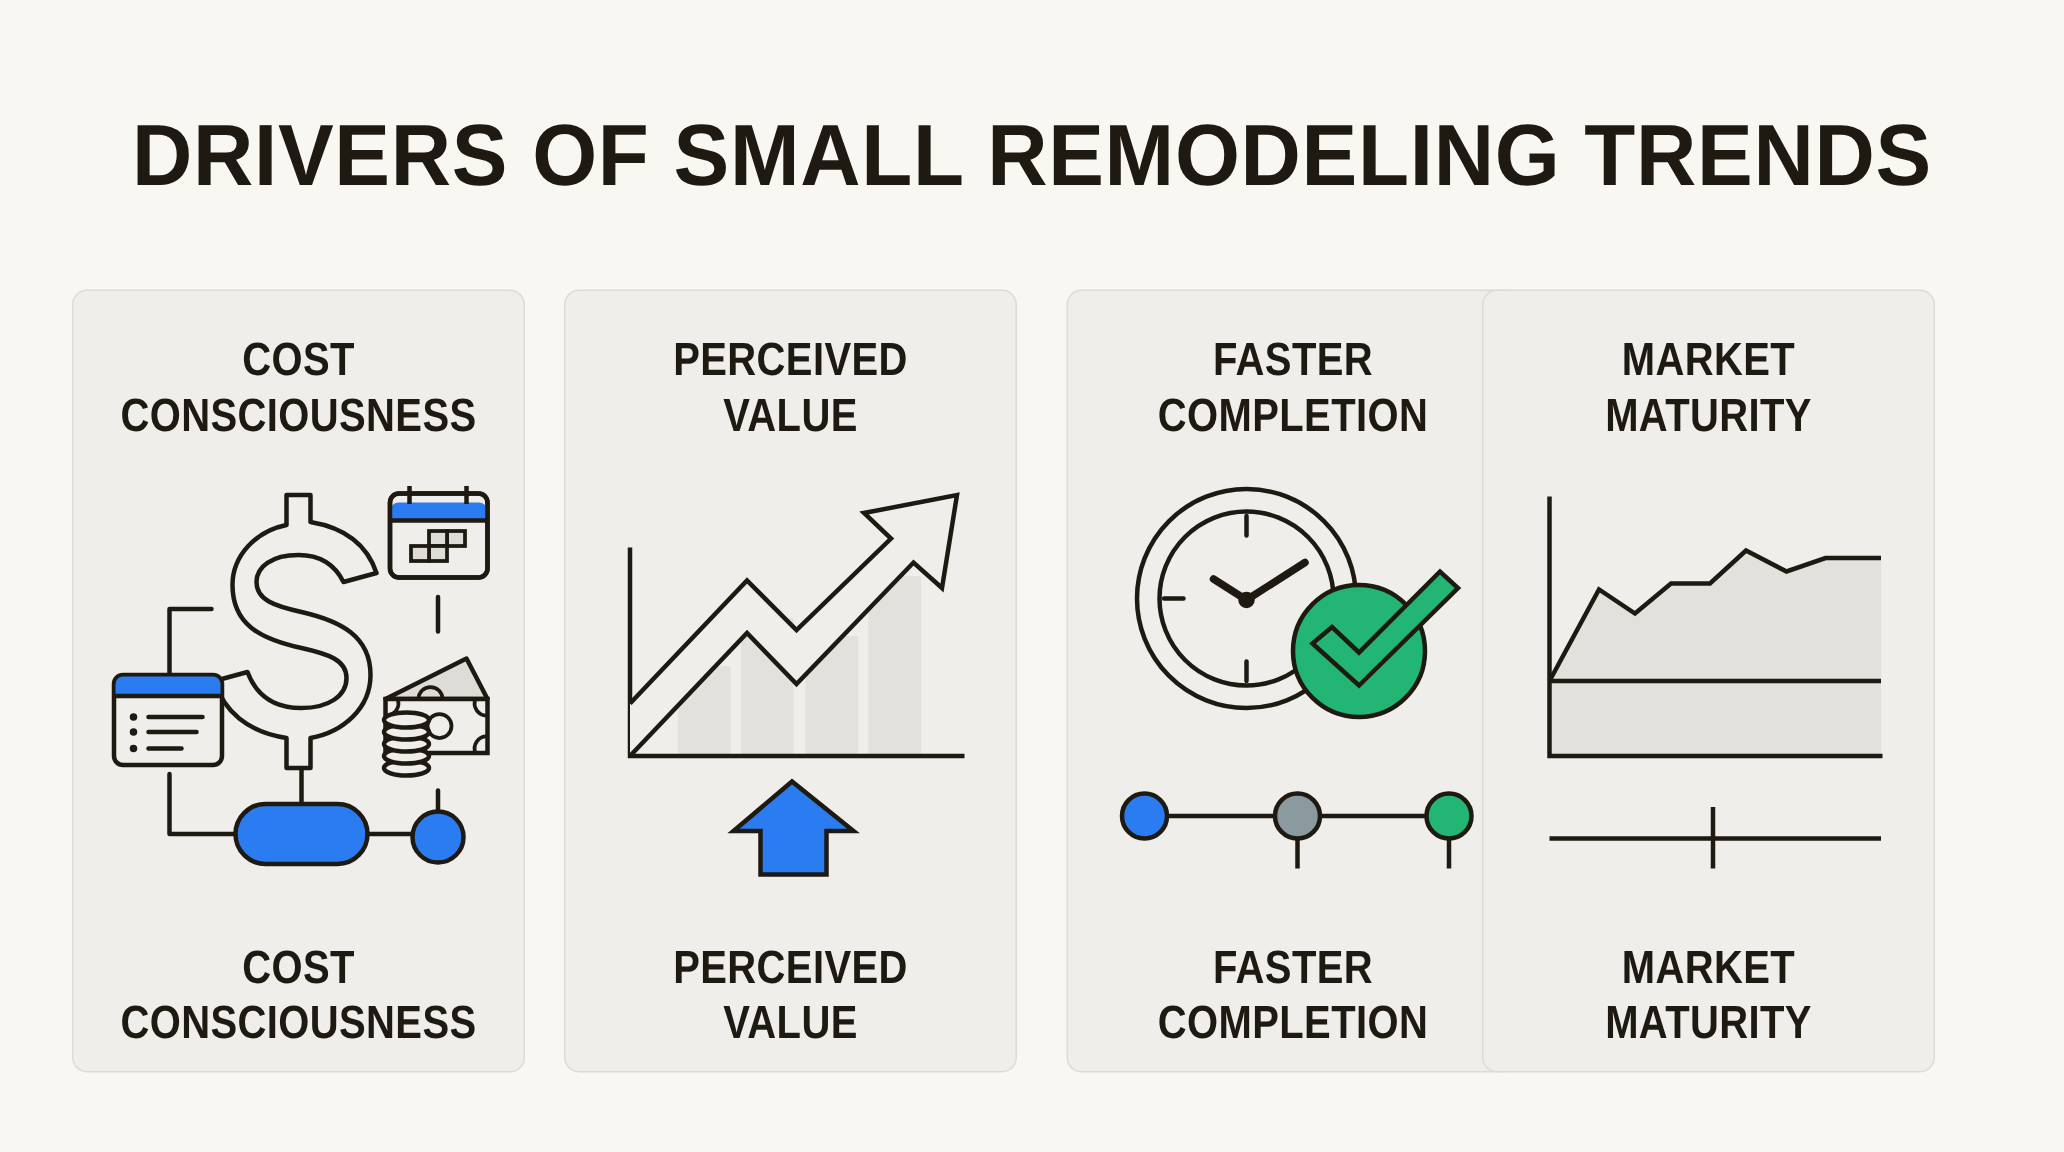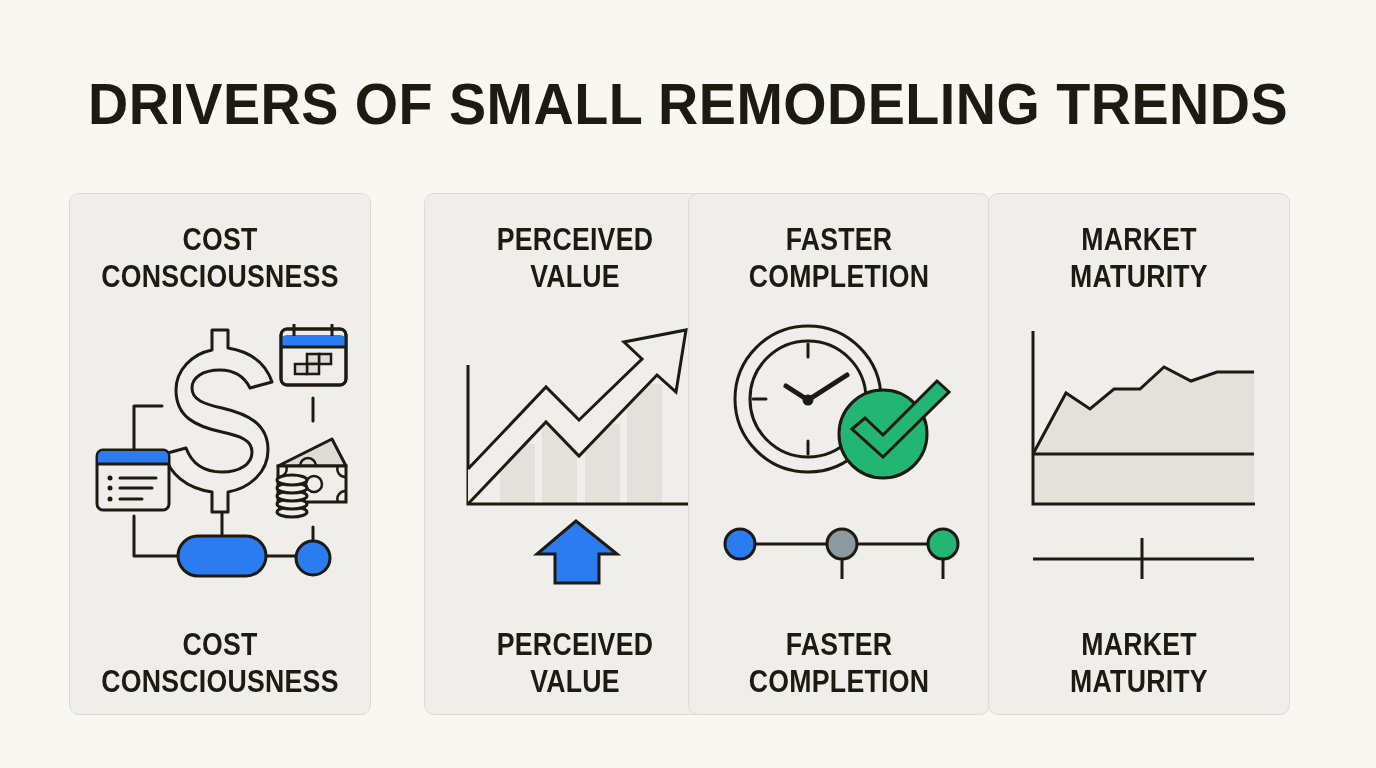--- a/index.html
+++ b/index.html
@@ -29,21 +29,21 @@
     }
     .top-label { top:27px; }
     .bottom-label { top:432px; }
     .card svg { position:absolute; left:0; top:0; }
   </style>
 </head>
 <body>
 
 <div class="title">DRIVERS OF SMALL REMODELING TRENDS</div>
 
-<div class="card" style="left:69px;">
+<div class="card" style="left:48px;">
   <div class="card-label top-label">
     <div>COST</div>
     <div>CONSCIOUSNESS</div>
   </div>
   <svg width="302" height="522" viewBox="0 0 302 522">
     <g fill="none" stroke="#1e1a12" stroke-width="3" stroke-linecap="round" stroke-linejoin="round">
 
       <path d="M64 260 V212 H92"></path>
       <path d="M64 322 V362 H108"></path>
       <path d="M243 204 V227"></path>
@@ -108,21 +108,21 @@
 
     <rect x="108" y="342" width="88" height="40" rx="20" fill="#2b7cf0" stroke="#1e1a12" stroke-width="3"></rect>
     <circle cx="243" cy="364" r="17" fill="#2b7cf0" stroke="#1e1a12" stroke-width="3"></circle>
   </svg>
   <div class="card-label bottom-label">
     <div>COST</div>
     <div>CONSCIOUSNESS</div>
   </div>
 </div>
 
-<div class="card" style="left:376px;margin-left:48px;">
+<div class="card" style="left:376px;">
   <div class="card-label top-label">
     <div>PERCEIVED</div>
     <div>VALUE</div>
   </div>
   <svg width="302" height="522" viewBox="0 0 302 522">
     <g>
       <g fill="#e2e1dc">
         <rect x="75" y="250" width="35" height="60"></rect>
         <rect x="117" y="218" width="35" height="92"></rect>
         <rect x="160" y="230" width="35" height="80"></rect>
@@ -132,21 +132,21 @@
       <path d="M43 310 L121 228 L154 262 L232 181 L251 198 L261 136 L199 148 L217 165 L154 226 L121 193 L43 275" fill="#efeeea" stroke="#1e1a12" stroke-width="3" stroke-linejoin="miter"></path>
     </g>
     <path d="M151 327 L112 360 L130 360 L130 389 L174 389 L174 360 L192 360 Z" fill="#2b7cf0" stroke="#1e1a12" stroke-width="3" stroke-linejoin="miter"></path>
   </svg>
   <div class="card-label bottom-label">
     <div>PERCEIVED</div>
     <div>VALUE</div>
   </div>
 </div>
 
-<div class="card" style="left:688px;">
+<div class="card" style="left:711px;">
   <div class="card-label top-label">
     <div>FASTER</div>
     <div>COMPLETION</div>
   </div>
   <svg width="302" height="522" viewBox="0 0 302 522">
     <g fill="none" stroke="#1e1a12" stroke-width="3" stroke-linecap="round">
       <circle cx="119" cy="205" r="73" fill="#efeeea"></circle>
       <circle cx="119" cy="205" r="58"></circle>
       <line x1="119" y1="150" x2="119" y2="163"></line>
       <line x1="119" y1="247" x2="119" y2="260"></line>

